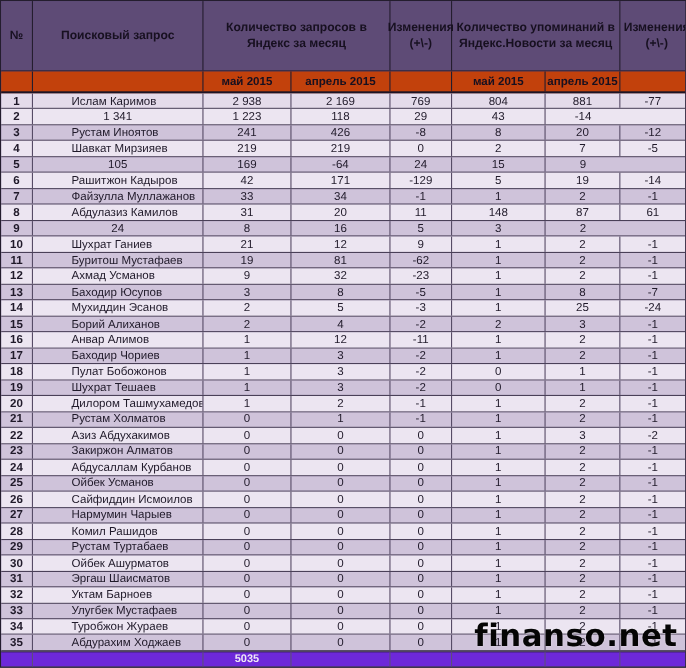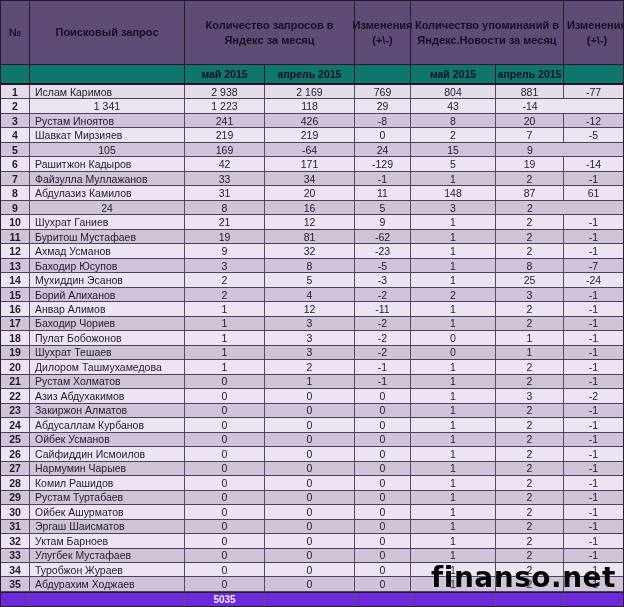--- a/index.html
+++ b/index.html
@@ -15,21 +15,21 @@
     --cols: 29px 155px 80px 90px 56px 85px 68px 1fr;
   }
 
   .hdr-row, .row, .footer-row{
     display:grid;
     grid-template-columns:var(--cols);
   }
 
   
   .hdr-main{ height:64px; background:#5e4b76; border-bottom:1px solid #241d2e; }
-  .hdr-sub { height:20px; background:#0f766e; border-bottom:2px solid #1c1526; }
+  .hdr-sub { height:20px; background:#c2410c; border-bottom:2px solid #1c1526; }
   .hcell{
     display:flex; align-items:center; justify-content:center;
     text-align:center;
     color:#171020; font-weight:bold; font-size:11px; line-height:1.35;
     border-right:1px solid #241d2e;
     padding:2px 3px;
   }
   .hcell.last{ border-right:none; }
   .hsub{
     display:flex; align-items:center; justify-content:center;
@@ -45,21 +45,21 @@
   .row-light{ background:#ece5f1; }
   .row-dark { background:#cfc3da; }
   .row-first{ background:#e4dbea; }
   .cell{
     display:flex; align-items:center; justify-content:center;
     font-size:10.5px; color:#201a2a;
     border-right:1px solid #564b66;
     overflow:hidden; white-space:nowrap;
   }
   .col-num{ font-weight:bold; }
-  .col-name{ justify-content:flex-start; padding-left:5px; }
+  .col-name{ justify-content:flex-start; padding-left:5px;margin-left:30px; }
   .cell.last{ border-right:none; }
 
   
   .footer-row{ height:14px; background:#6d28d9; border-top:1px solid #241d2e; }
   .fcell{
     display:flex; align-items:center; justify-content:center;
     font-size:10px; font-weight:bold; color:#efe9f6;
     border-right:1px solid #5d4e7b;
   }
   .fcell.last{ border-right:none; }

